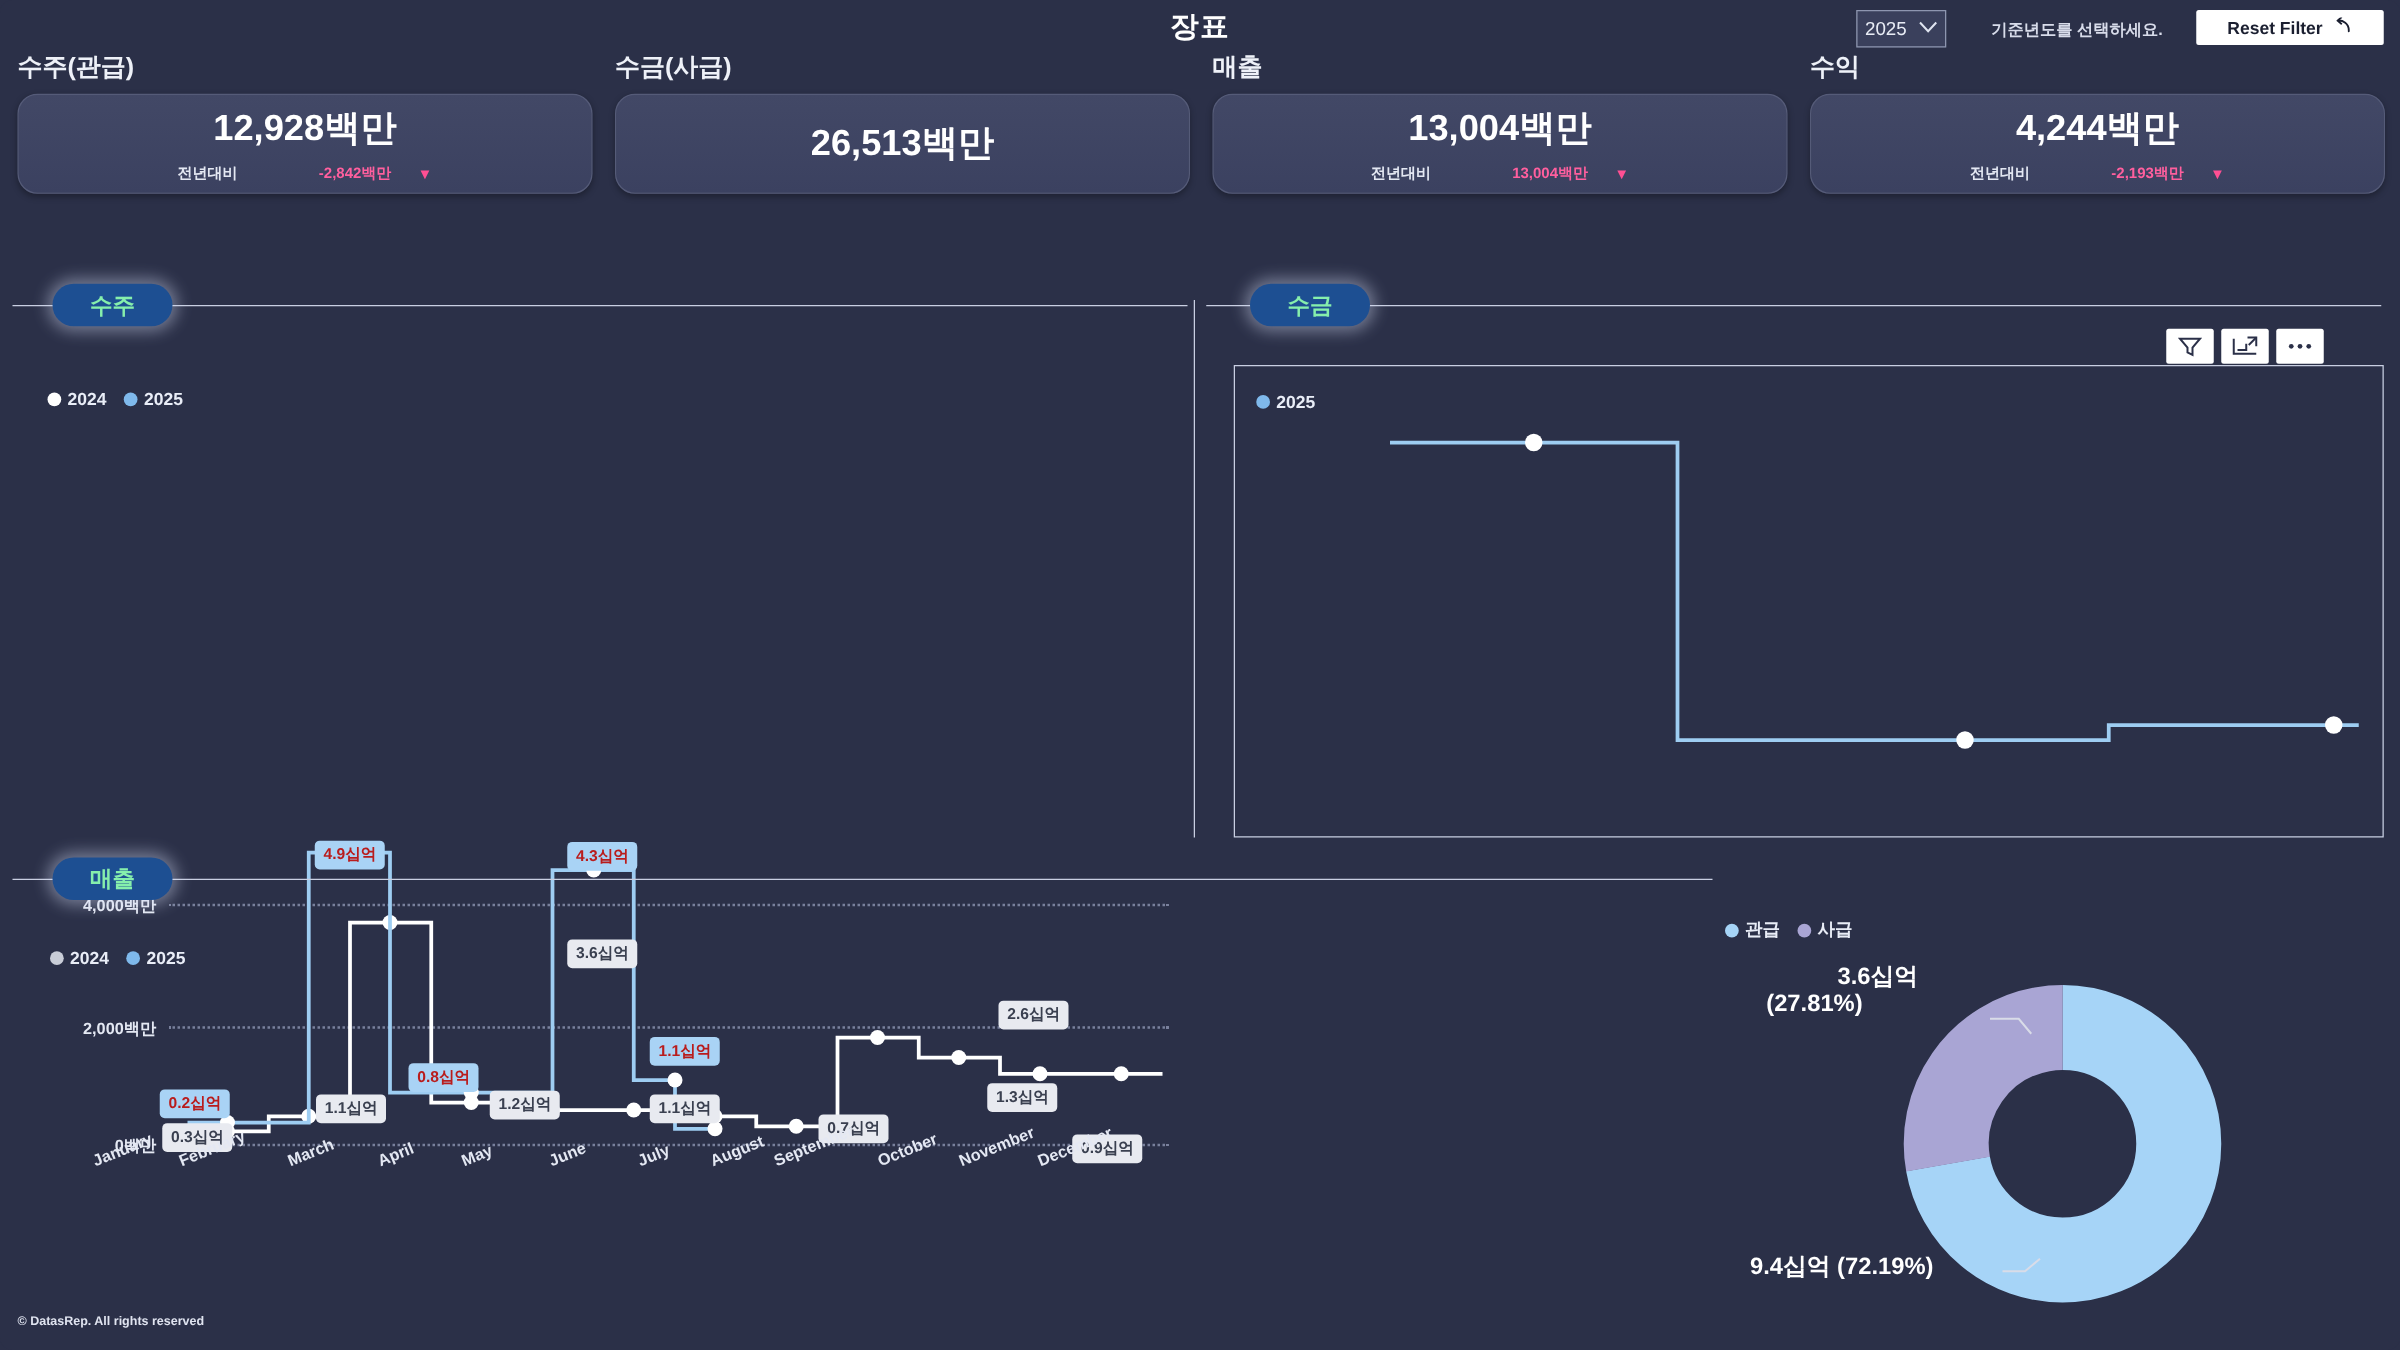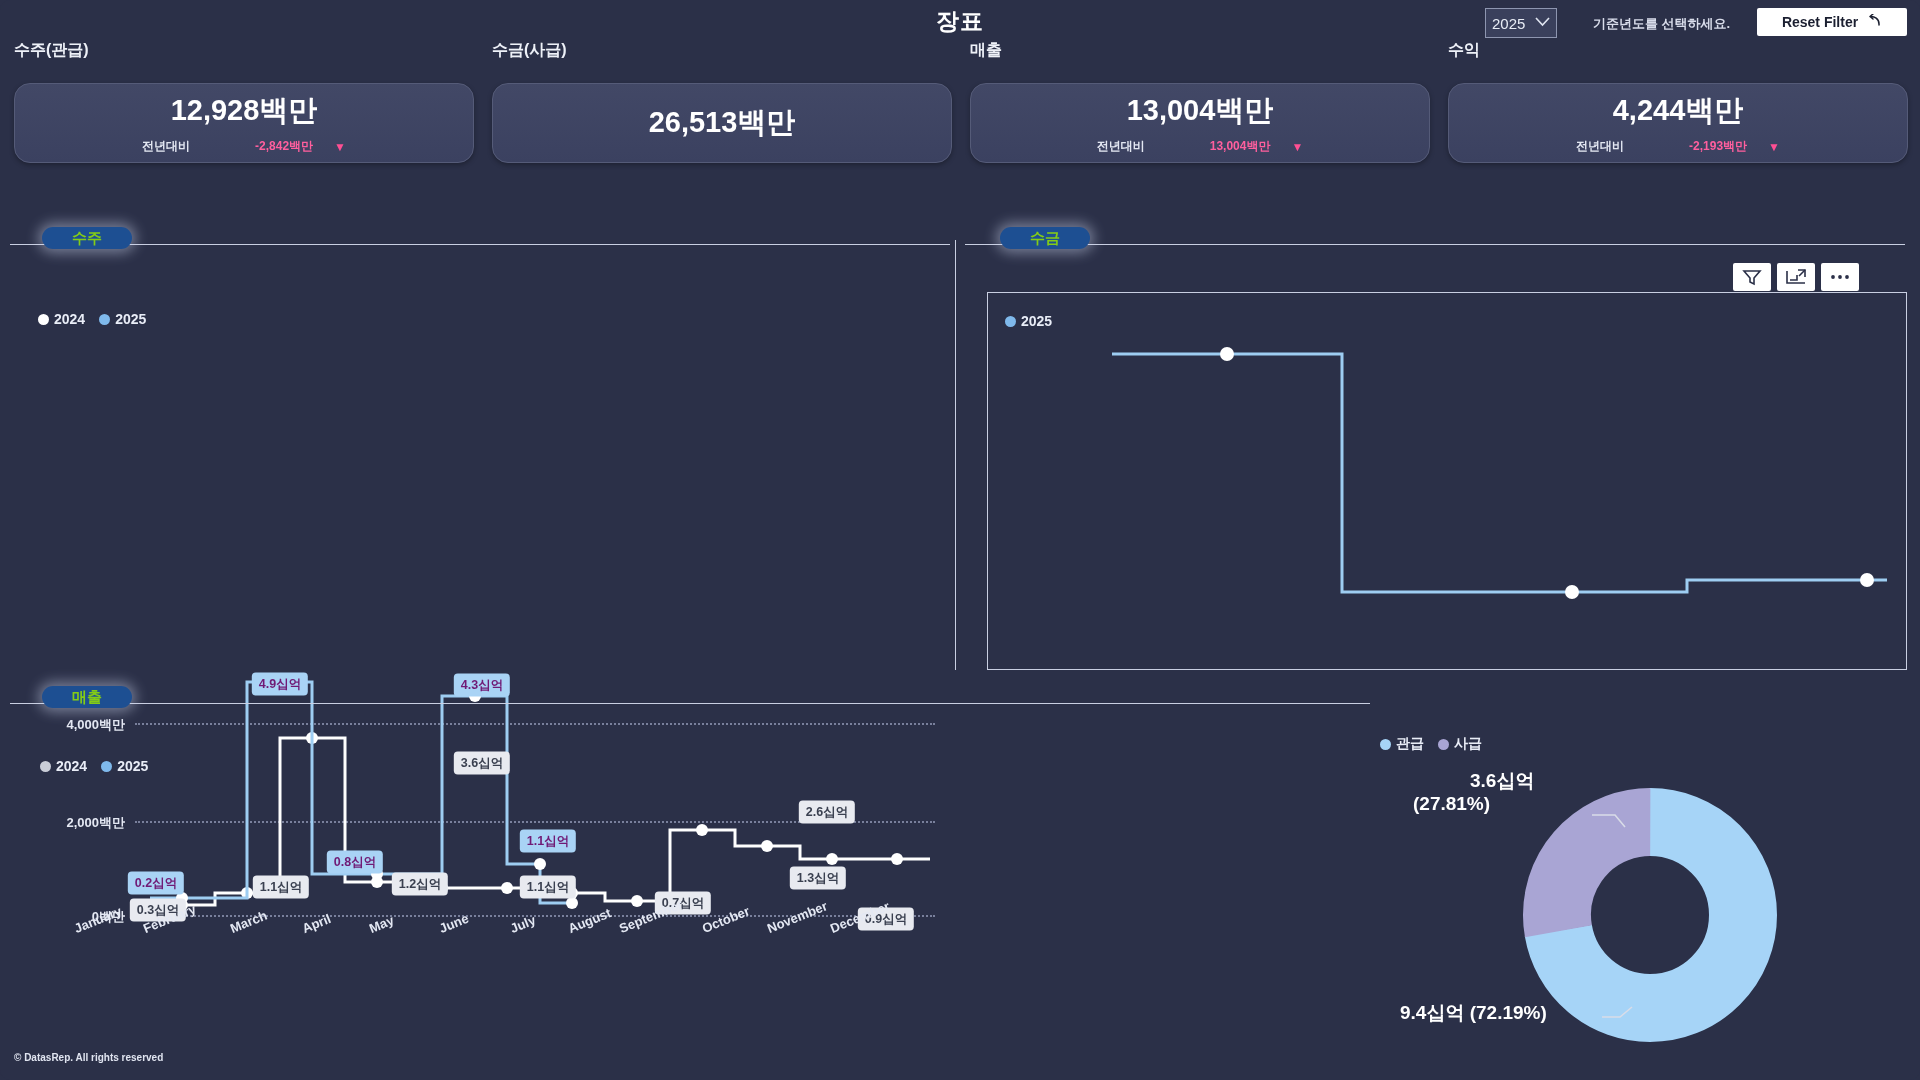--- a/index.html
+++ b/index.html
@@ -30,41 +30,41 @@
   }
   .reset-btn {
     position:absolute; left:1757px; top:8px; width:150px; height:28px;
     background:#ffffff; color:#1b1f30; font-size:14px; font-weight:bold;
     display:flex; align-items:center; justify-content:center; gap:8px;
     border-radius:2px; cursor:pointer;
   }
 
   
   .kpi { position:absolute; }
-  .kpi .cap { font-size:16px; font-weight:bold; color:#eef1f8; margin-bottom:22px; }
+  .kpi .cap { font-size:20px; font-weight:bold; color:#eef1f8; margin-bottom:8px; }
   .kpi .card {
     width:460px; height:80px; border-radius:16px;
     background:linear-gradient(180deg,#424866 0%, #3b4160 100%);
     border:1px solid #555b78;
     display:flex; flex-direction:column; align-items:center; justify-content:center;
     box-shadow:0 2px 5px rgba(0,0,0,.3);
   }
   .kpi .val { font-size:29px; font-weight:bold; color:#ffffff; }
   .kpi .sub { margin-top:7px; font-size:12px; display:flex; align-items:center; gap:21px; }
   .kpi .sub .lbl { color:#e3e7f2; font-weight:bold; }
   .kpi .sub .delta { color:#ff5f9e; font-weight:bold;margin-left:44px; }
   .kpi .sub .arrow { color:#ff4f93; font-size:12px; }
 
   
   .sec {
     position:absolute; height:1px; background:#c9cfe2;
   }
   .pill {
-    position:absolute; height:22px; padding:0 30px; border-radius:17px;
-    background:#1d4f92; color:#84cc16; font-size:15px; font-weight:bold;
+    position:absolute; height:34px; padding:0 30px; border-radius:17px;
+    background:#1d4f92; color:#86efac; font-size:18px; font-weight:bold;
     display:flex; align-items:center; justify-content:center;
     box-shadow:0 0 13px 4px rgba(210,220,245,.45);
   }
 
   
   .legend { position:absolute; display:flex; gap:14px; align-items:center; font-size:14px; }
   .legend .it { display:flex; align-items:center; gap:5px; color:#e9edf7; font-weight:bold;}
   .dot { width:11px; height:11px; border-radius:50%; display:inline-block; }
 
   
@@ -81,21 +81,21 @@
 
   
   .plot svg { position:absolute; left:0; top:0; overflow:visible; }
 
   
   .dlab {
     position:absolute; font-size:12.5px; font-weight:bold;
     padding:3px 7px; border-radius:4px; white-space:nowrap;
     transform:translate(-50%,-50%);
   }
-  .dlab.blue { background:#a9d3f5; color:#701a75; }
+  .dlab.blue { background:#a9d3f5; color:#b91c1c; }
   .dlab.gray { background:#e8eaf0; color:#3a4050; }
 
   
   .panel { position:absolute; border:1px solid #c9cfe2; }
   .vdiv { position:absolute; width:1px; background:#c9cfe2; }
 
   .icbar { position:absolute; display:flex; gap:6px; }
   .icbtn {
     width:38px; height:28px; background:#ffffff; border-radius:2px;
     display:flex; align-items:center; justify-content:center; cursor:pointer;

